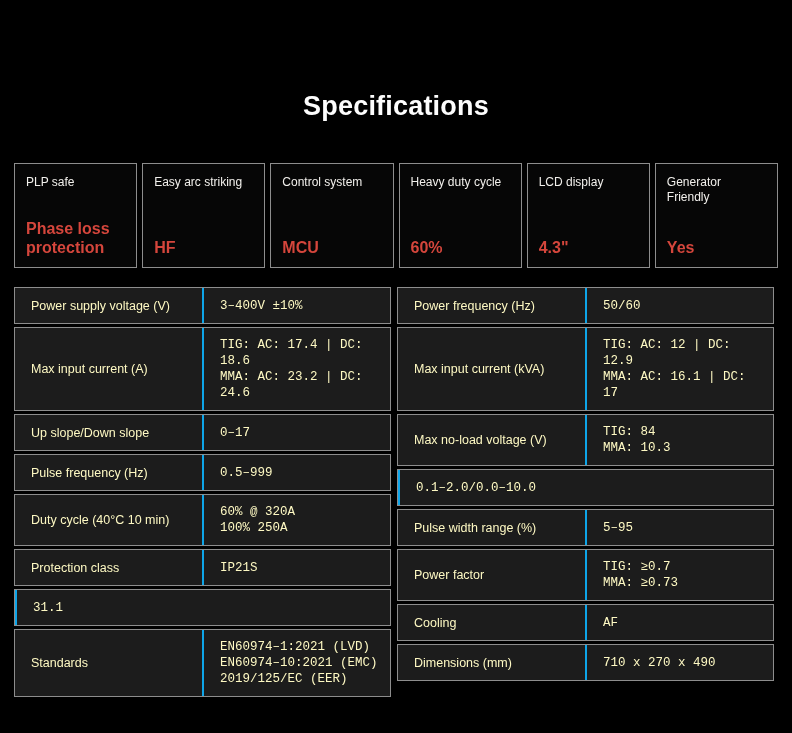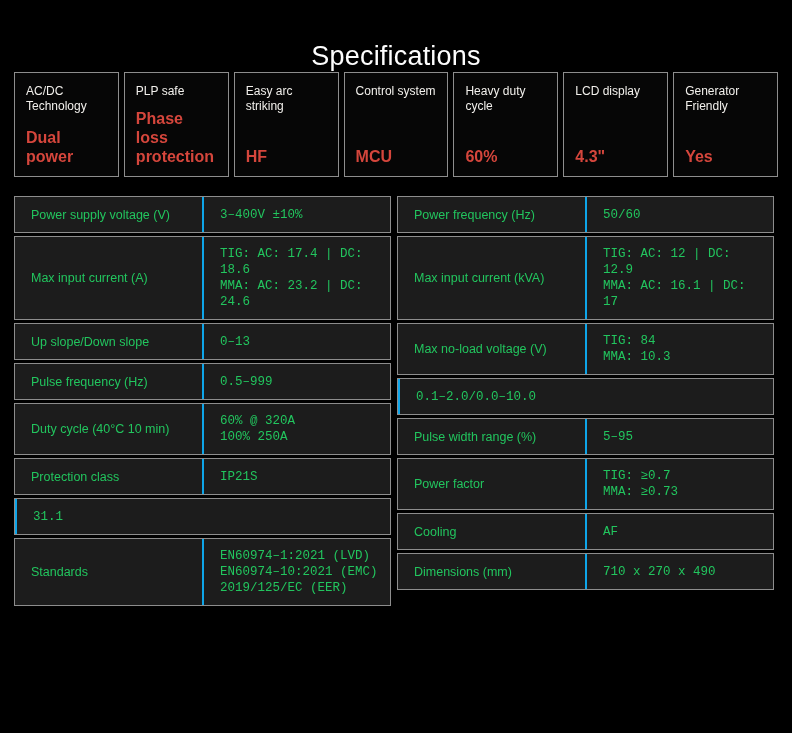--- a/index.html
+++ b/index.html
@@ -7,27 +7,28 @@
   body {
     width: 792px;
     height: 733px;
     font-family: "Liberation Sans", "DejaVu Sans", sans-serif;
     color: #ece9e4;
     overflow: hidden;
   }
   .page { width: 792px; height: 733px; padding: 0 14px; }
 
   .page-title {
-    padding-top: 40px;
+    padding-top: 90px;
     text-align: center;
     font-size: 27px;
-    font-weight: 400;
+    font-weight: 700;
     color: #fdfdfd;
     letter-spacing: 0.2px;
     line-height: 32px;
+    margin-bottom: 41px;
   }
 
   
   .features {
     display: flex;
     gap: 5px;
     height: 105px;
   }
   .feature-box {
     flex: 1 1 0;
@@ -65,41 +66,37 @@
     background: #1c1c1c;
     margin-bottom: 3px;
   }
   .spec-row:last-child { margin-bottom: 0; }
   .cell {
     display: flex;
     align-items: center;
     padding: 9px 10px 9px 16px;
     font-size: 12.5px;
     line-height: 16px;
-    color: #22c55e;
+    color: #fef9c3;
     min-height: 35px;
   }
   .cell-value {
     border-left: 2px solid #0ea5e9;
     white-space: pre-line;
     font-family: Liberation Mono, monospace;
   }
 </style>
 </head>
 <body>
 
 <div class="page">
 
   <h1 class="page-title">Specifications</h1>
 
   <div class="features">
-    <div class="feature-box">
-      <div class="feature-label">AC/DC Technology</div>
-      <div class="feature-value">Dual power</div>
-    </div>
     <div class="feature-box">
       <div class="feature-label">PLP safe</div>
       <div class="feature-value">Phase loss protection</div>
     </div>
     <div class="feature-box">
       <div class="feature-label">Easy arc striking</div>
       <div class="feature-value">HF</div>
     </div>
     <div class="feature-box">
       <div class="feature-label">Control system</div>
@@ -126,21 +123,21 @@
         <div class="cell cell-label">Power supply voltage (V)</div>
         <div class="cell cell-value">3–400V ±10%</div>
       </div>
       <div class="spec-row">
         <div class="cell cell-label">Max input current (A)</div>
         <div class="cell cell-value">TIG: AC: 17.4 | DC: 18.6
 MMA: AC: 23.2 | DC: 24.6</div>
       </div>
       <div class="spec-row">
         <div class="cell cell-label">Up slope/Down slope</div>
-        <div class="cell cell-value">0–13</div>
+        <div class="cell cell-value">0–17</div>
       </div>
       <div class="spec-row">
         <div class="cell cell-label">Pulse frequency (Hz)</div>
         <div class="cell cell-value">0.5–999</div>
       </div>
       <div class="spec-row">
         <div class="cell cell-label">Duty cycle (40°C 10 min)</div>
         <div class="cell cell-value">60% @ 320A
 100% 250A</div>
       </div>

